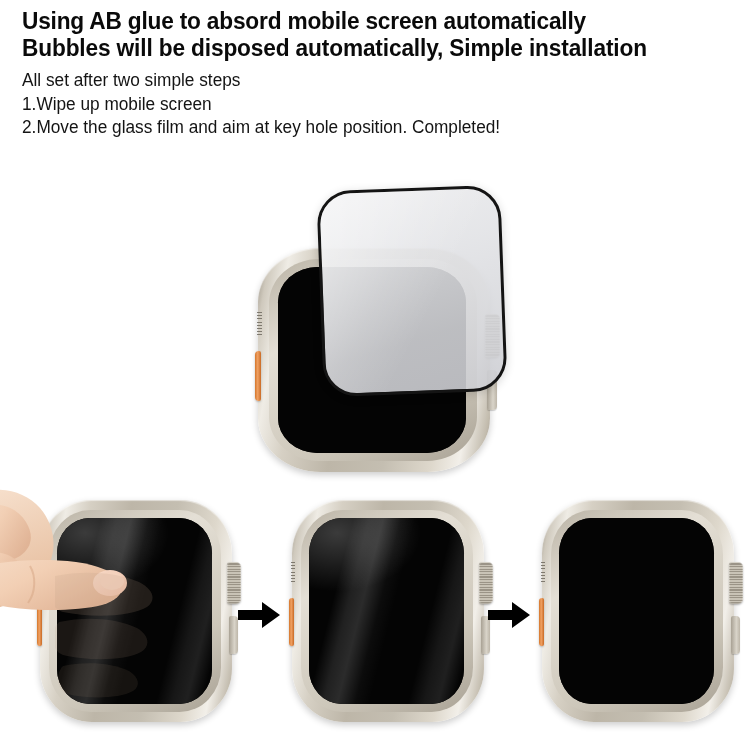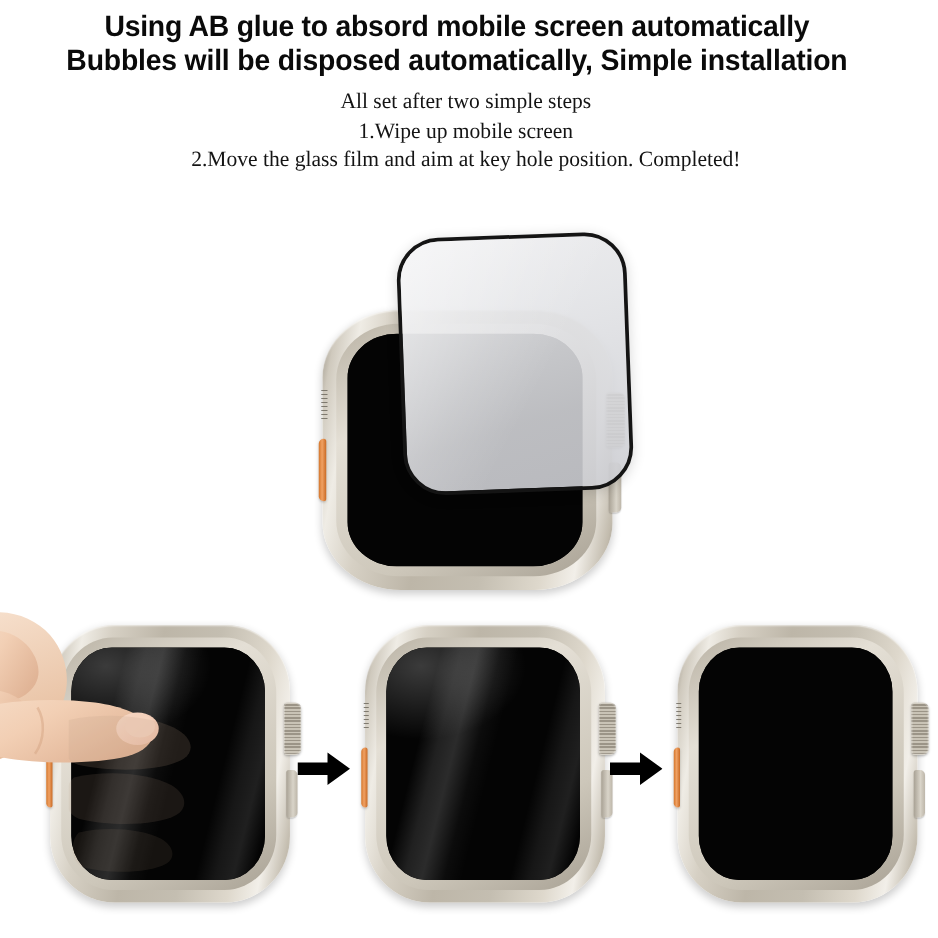--- a/index.html
+++ b/index.html
@@ -16,36 +16,34 @@
     font-family: "Liberation Sans", sans-serif;
     color: #101010;
   }
 
   
   .text-block {
     position: absolute;
     left: 22px;
     top: 8px;
     width: 712px;
-    text-align: center;
   }
   .headline {
     font-size: 23.5px;
     font-weight: bold;
     line-height: 27px;
     letter-spacing: -0.2px;
     white-space: nowrap;
     transform: scaleX(0.965);
     transform-origin: left center;
     color: #0a0a0a;
   }
   .headline-2 { letter-spacing: -0.15px; }
   .sub-list {
     margin-top: 7px;
-    font-family: Liberation Serif, serif;
   }
   .sub-line {
     font-size: 17.5px;
     font-weight: normal;
     line-height: 23.5px;
     white-space: nowrap;
     color: #141414;
     transform: scaleX(0.985);
     transform-origin: left center;
   }

